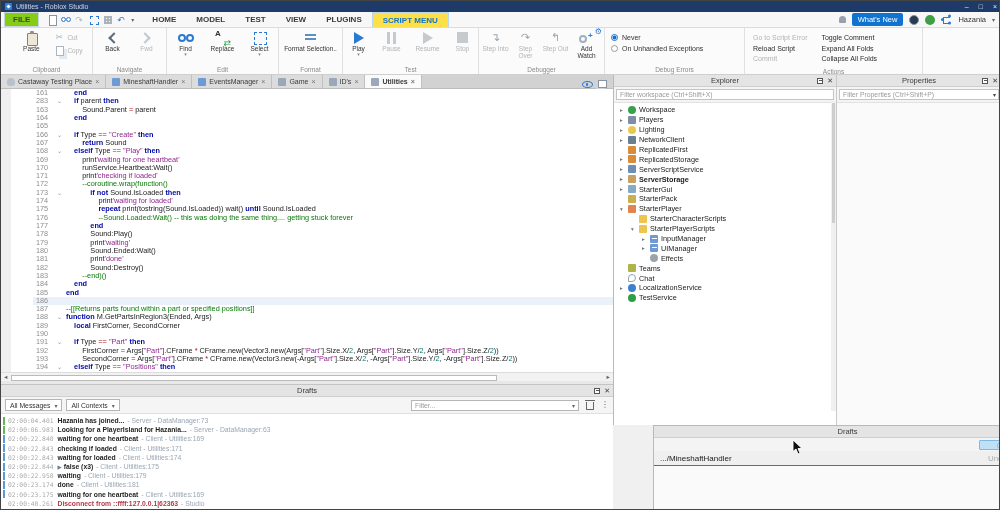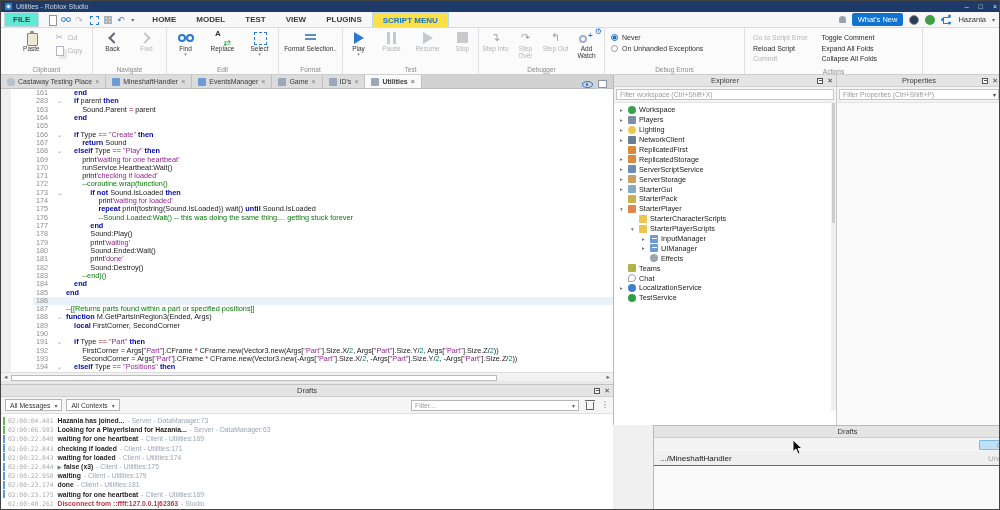--- a/index.html
+++ b/index.html
@@ -8,21 +8,21 @@
 
   
   .titlebar{position:absolute;left:0;top:0;width:1000px;height:11px;background:#1d3a68;display:flex;align-items:center;padding:0 4px;color:#cdd6e4;font-size:7px;}
   .appicon{width:7px;height:7px;background:#2f7fd6;border-radius:1px;margin-right:4px;position:relative;}
   .appicon::after{content:"";position:absolute;left:2px;top:2px;width:3px;height:3px;background:#fff;transform:rotate(45deg);}
   .winbtns{margin-left:auto;display:flex;gap:10px;color:#e8edf4;font-size:7px;line-height:7px;}
   .winbtns span{cursor:default;}
 
   
   .menubar{position:absolute;left:0;top:11px;width:1000px;height:16px;background:#f7f7f7;border-bottom:1px solid #dcdcdc;display:flex;align-items:center;font-size:8px;color:#333;}
-  .file-btn{font-weight:bold;padding:2px 8px;border:1px solid #c8d4e0;background:#5eead4;margin-left:3px;color:#444;}
+  .file-btn{font-weight:bold;padding:2px 8px;border:1px solid #c8d4e0;background:#84cc16;margin-left:3px;color:#444;}
   .qat{display:flex;align-items:center;gap:4px;margin:0 8px;}
   .mi{width:10px;height:10px;position:relative;display:inline-block;}
   .mi-page::before{content:"";position:absolute;left:2px;top:0;width:6px;height:9px;border:1px solid #8a94a0;background:#fff;}
   .mi-find::before{content:"";position:absolute;left:0;top:2px;width:3px;height:3px;border:1.5px solid #2a7ad4;border-radius:50%;}
   .mi-find::after{content:"";position:absolute;left:5px;top:2px;width:3px;height:3px;border:1.5px solid #2a7ad4;border-radius:50%;}
   .mi-undo{color:#2a7ad4;font-size:9px;line-height:10px;}
   .mi-redo{color:#b0b8c0;font-size:9px;line-height:10px;}
   .mi-select::before{content:"";position:absolute;left:1px;top:1px;width:7px;height:7px;border:1px dashed #2a7ad4;}
   .mi-grid::before{content:"";position:absolute;left:1px;top:1px;width:8px;height:8px;background:repeating-linear-gradient(#aab2ba 0 2px,transparent 2px 3px),repeating-linear-gradient(90deg,#aab2ba 0 2px,transparent 2px 3px);}
   .menus{display:flex;align-items:center;height:100%;}
@@ -581,21 +581,21 @@
         <div class="tree-row" style="padding-left: 4px;">
           <span class="arr">▸</span>
           <span class="ic ic-repstorage"></span>
           <span class="tree-label">ReplicatedStorage</span>
         </div>
         <div class="tree-row" style="padding-left: 4px;">
           <span class="arr">▸</span>
           <span class="ic ic-serverscript"></span>
           <span class="tree-label">ServerScriptService</span>
         </div>
-        <div class="tree-row" style="padding-left: 4px;">
+        <div class="tree-row" style="padding-left: 4px; font-weight: bold;">
           <span class="arr">▸</span>
           <span class="ic ic-serverstorage"></span>
           <span class="tree-label">ServerStorage</span>
         </div>
         <div class="tree-row" style="padding-left: 4px;">
           <span class="arr">▸</span>
           <span class="ic ic-startergui"></span>
           <span class="tree-label">StarterGui</span>
         </div>
         <div class="tree-row" style="padding-left: 4px;">

